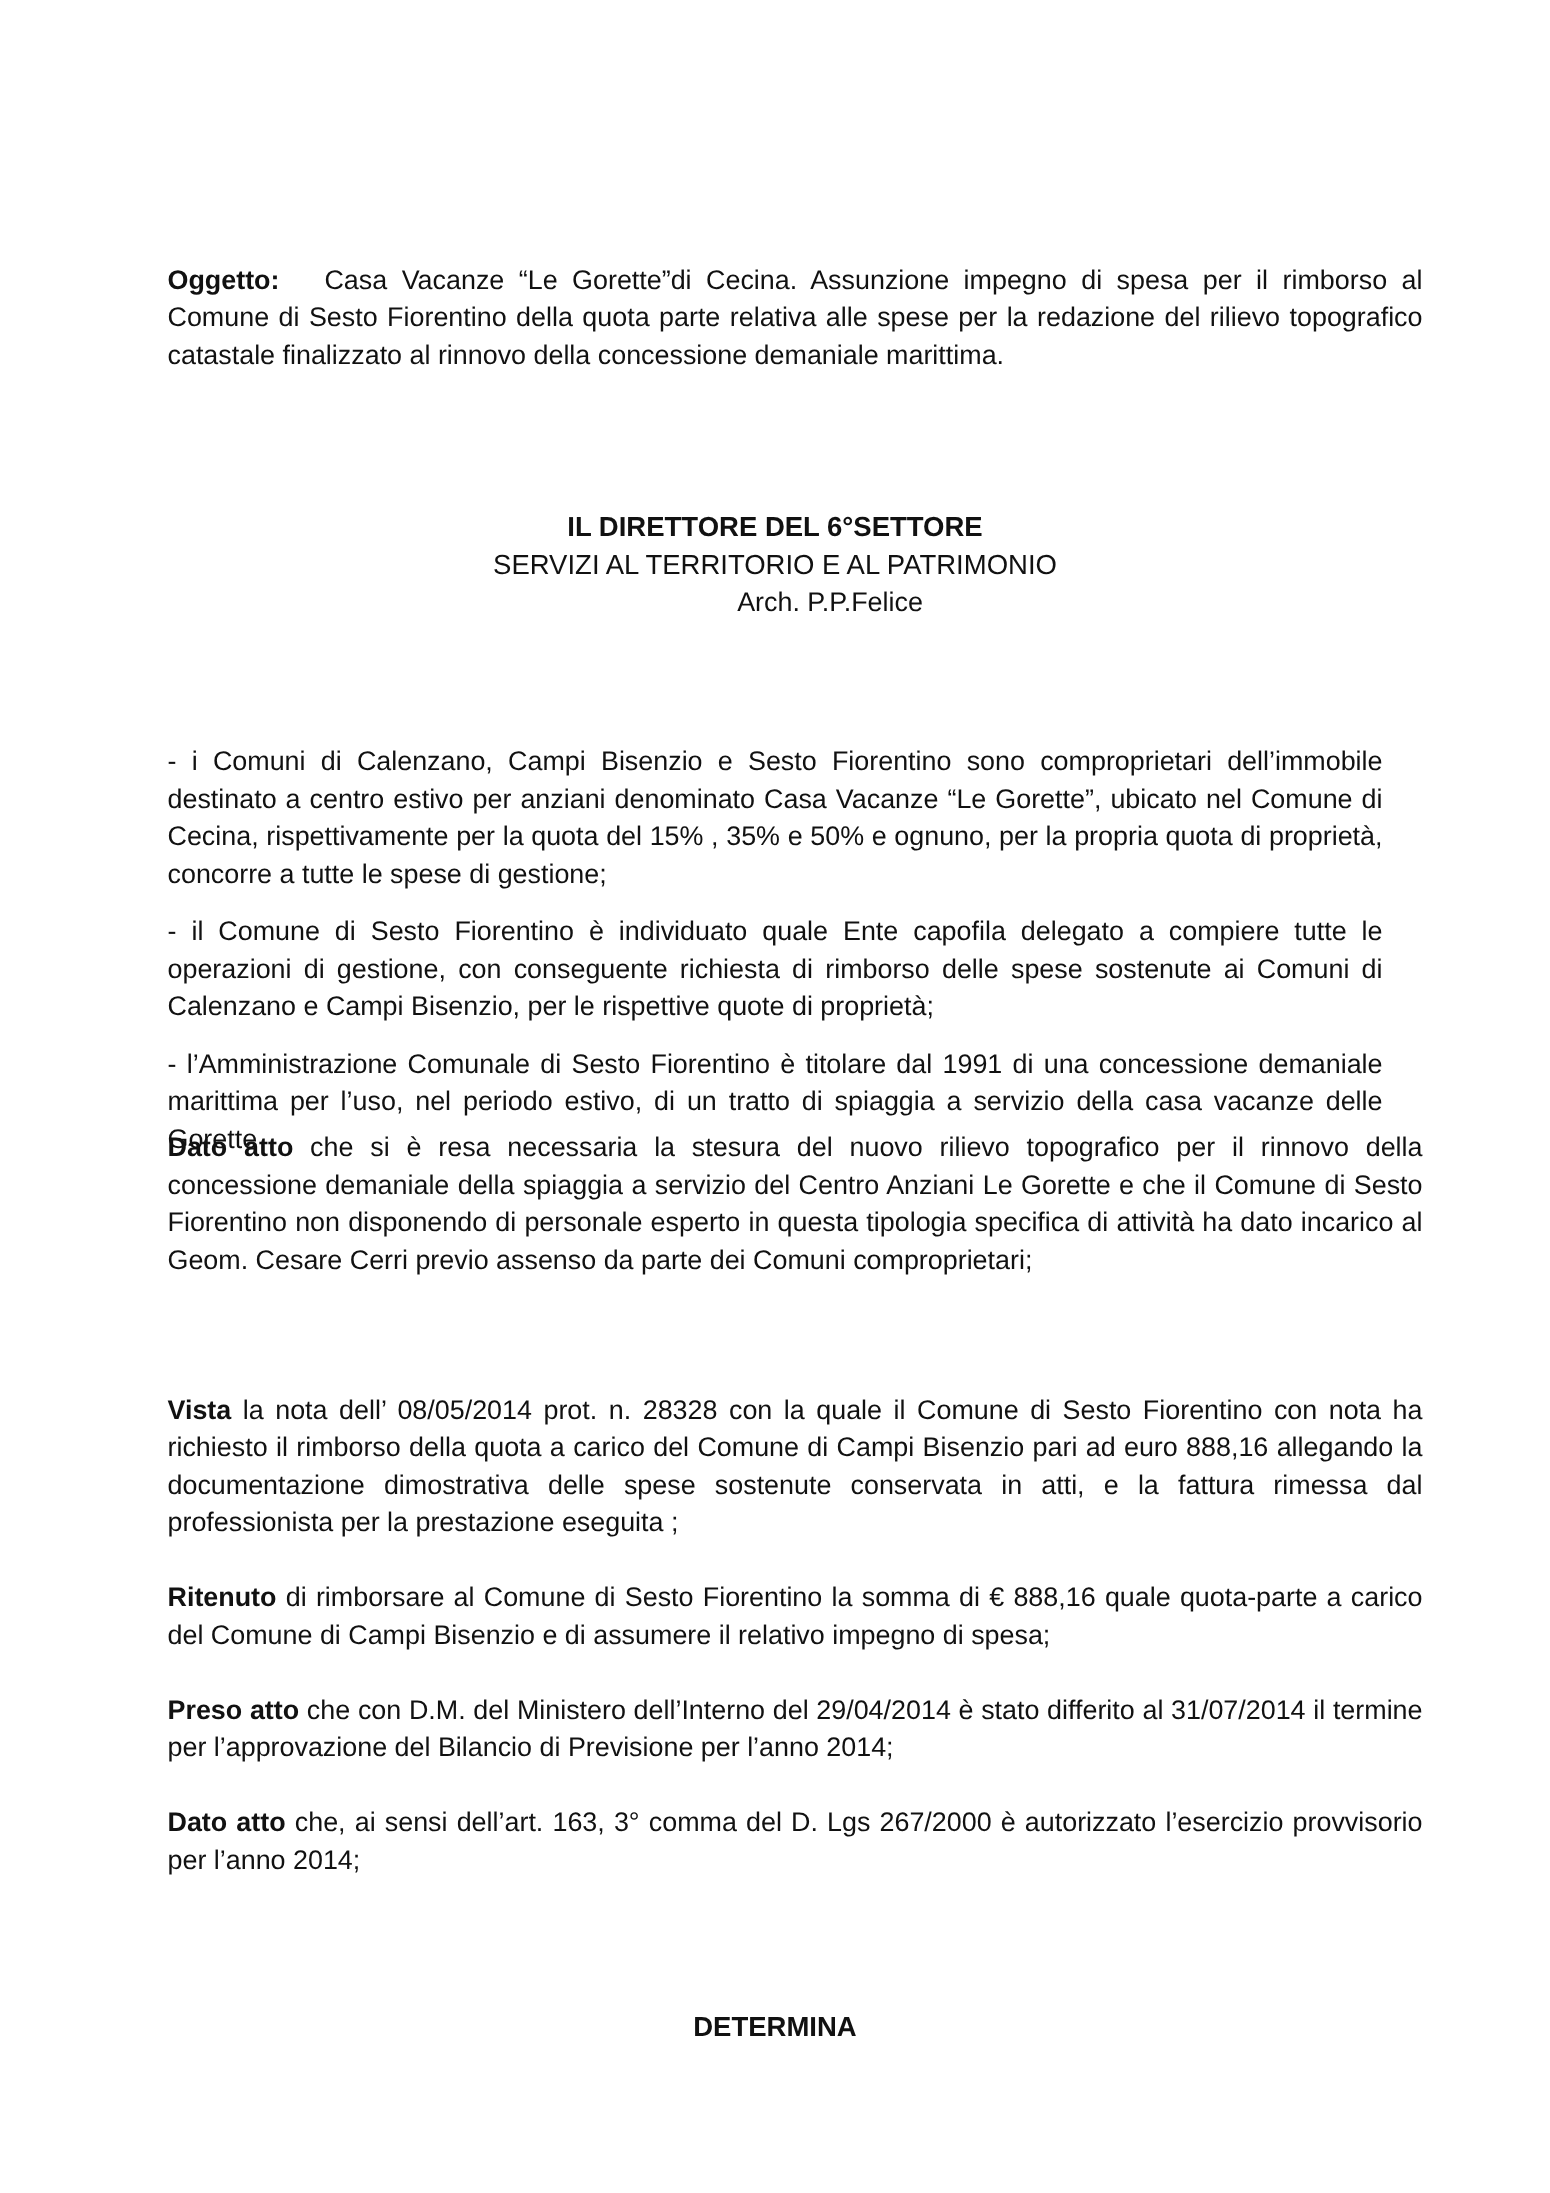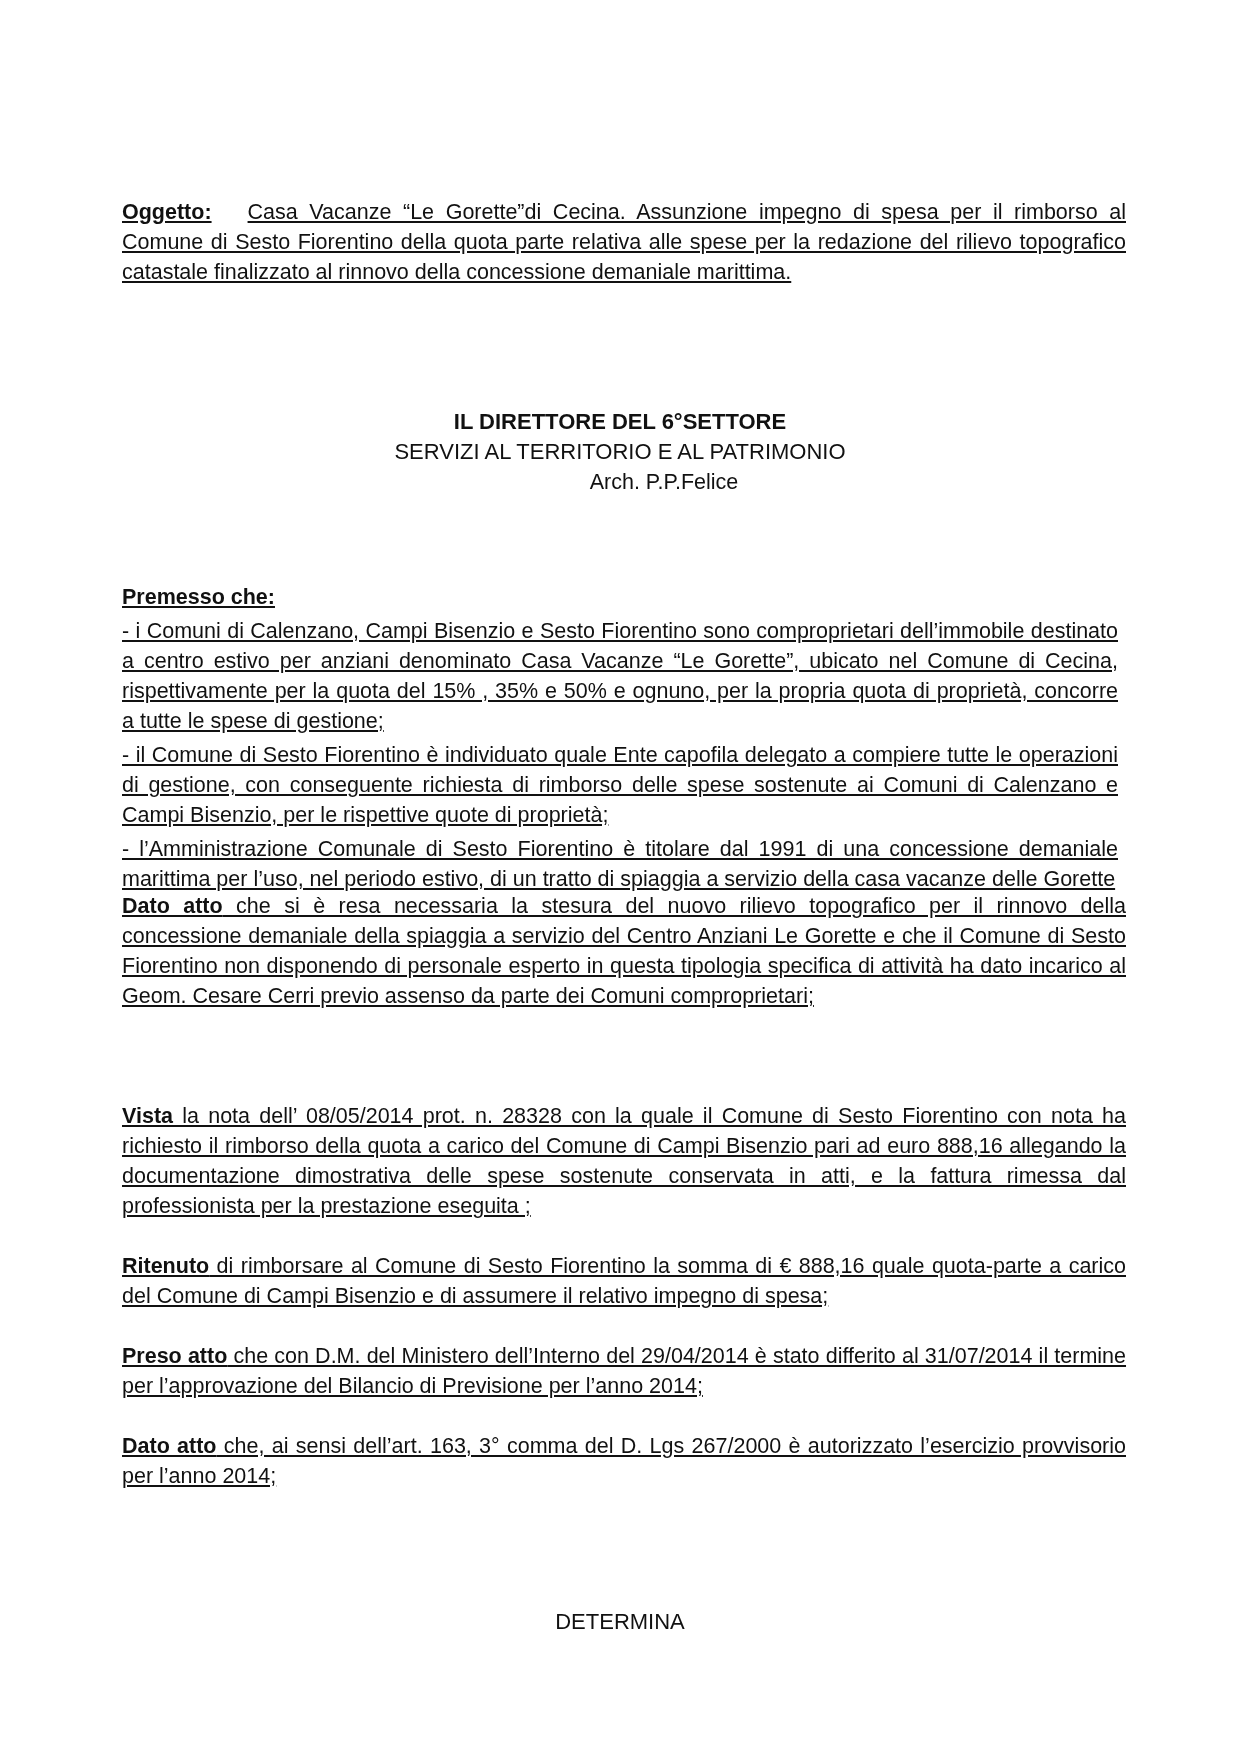--- a/index.html
+++ b/index.html
@@ -18,36 +18,35 @@
   .h1 { top: 407px; font-weight: bold; font-size: 22px; }
   .h2 { top: 437px; font-weight: normal; font-size: 22px; }
   .h3 { top: 467px; margin-left: 44px; }
   .premesso { top: 578px; }
   .dato1 { top: 887px; }
   .vista { top: 1097px; }
   .ritenuto { top: 1247px; }
   .preso { top: 1337px; }
   .dato2 { top: 1427px; }
   .attestata { top: 1517px; }
-  .determina { top: 1607px; font-weight: normal; font-size: 22px; }
-  p { margin: 4px; text-decoration: underline; }
+  .determina { top: 1607px; font-weight: bold; font-size: 22px; }
+  p { margin: 16px; }
 </style>
 </head>
 <body>
 
 <div class="page">
 
   <p class="col just oggetto"><span class="bold">Oggetto:</span><span class="gap-tab"></span><span>Casa Vacanze “Le Gorette”di Cecina. Assunzione impegno di spesa per il rimborso al Comune di Sesto Fiorentino della quota parte relativa alle spese per la redazione del rilievo topografico catastale finalizzato al rinnovo della concessione demaniale marittima.</span></p>
 
   <div class="heading h1">IL DIRETTORE DEL 6°SETTORE</div>
   <div class="heading h2">SERVIZI AL TERRITORIO E AL PATRIMONIO</div>
   <div class="heading h3">Arch. P.P.Felice</div>
 
   <div class="col premesso">
-    <p class="bold">Premesso che:</p>
     <p class="just">- i Comuni di Calenzano, Campi Bisenzio e Sesto Fiorentino sono comproprietari dell’immobile destinato a centro estivo per anziani denominato Casa Vacanze “Le Gorette”, ubicato nel Comune di Cecina, rispettivamente per la quota del 15% , 35% e 50% e ognuno, per la propria quota di proprietà, concorre a tutte le spese di gestione;</p>
     <p class="just">- il Comune di Sesto Fiorentino è individuato quale Ente capofila delegato a compiere tutte le operazioni di gestione, con conseguente richiesta di rimborso delle spese sostenute ai Comuni di Calenzano e Campi Bisenzio, per le rispettive quote di proprietà;</p>
     <p class="just">- l’Amministrazione Comunale di Sesto Fiorentino è titolare dal 1991 di una concessione demaniale marittima per l’uso, nel periodo estivo, di un tratto di spiaggia a servizio della casa vacanze delle Gorette</p>
   </div>
 
   <p class="col just dato1"><span class="bold">Dato atto</span><span> che si è resa necessaria la stesura del nuovo rilievo topografico per il rinnovo della concessione demaniale della spiaggia a servizio del Centro Anziani Le Gorette e che il Comune di Sesto Fiorentino non disponendo di personale esperto in questa tipologia specifica di attività ha dato incarico al Geom. Cesare Cerri previo assenso da parte dei Comuni comproprietari;</span></p>
 
   <p class="col just vista"><span class="bold">Vista</span><span> la nota dell’ 08/05/2014 prot. n. 28328 con la quale il Comune di Sesto Fiorentino con nota ha richiesto il rimborso della quota a carico del Comune di Campi Bisenzio pari ad euro 888,16 allegando la documentazione dimostrativa delle spese sostenute conservata in atti,  e la fattura rimessa dal professionista per la prestazione eseguita ;</span></p>
 
   <p class="col just ritenuto"><span class="bold">Ritenuto</span><span> di rimborsare al Comune di Sesto Fiorentino la somma di € 888,16 quale quota-parte a carico del Comune di Campi Bisenzio e di assumere il relativo impegno di spesa;</span></p>

